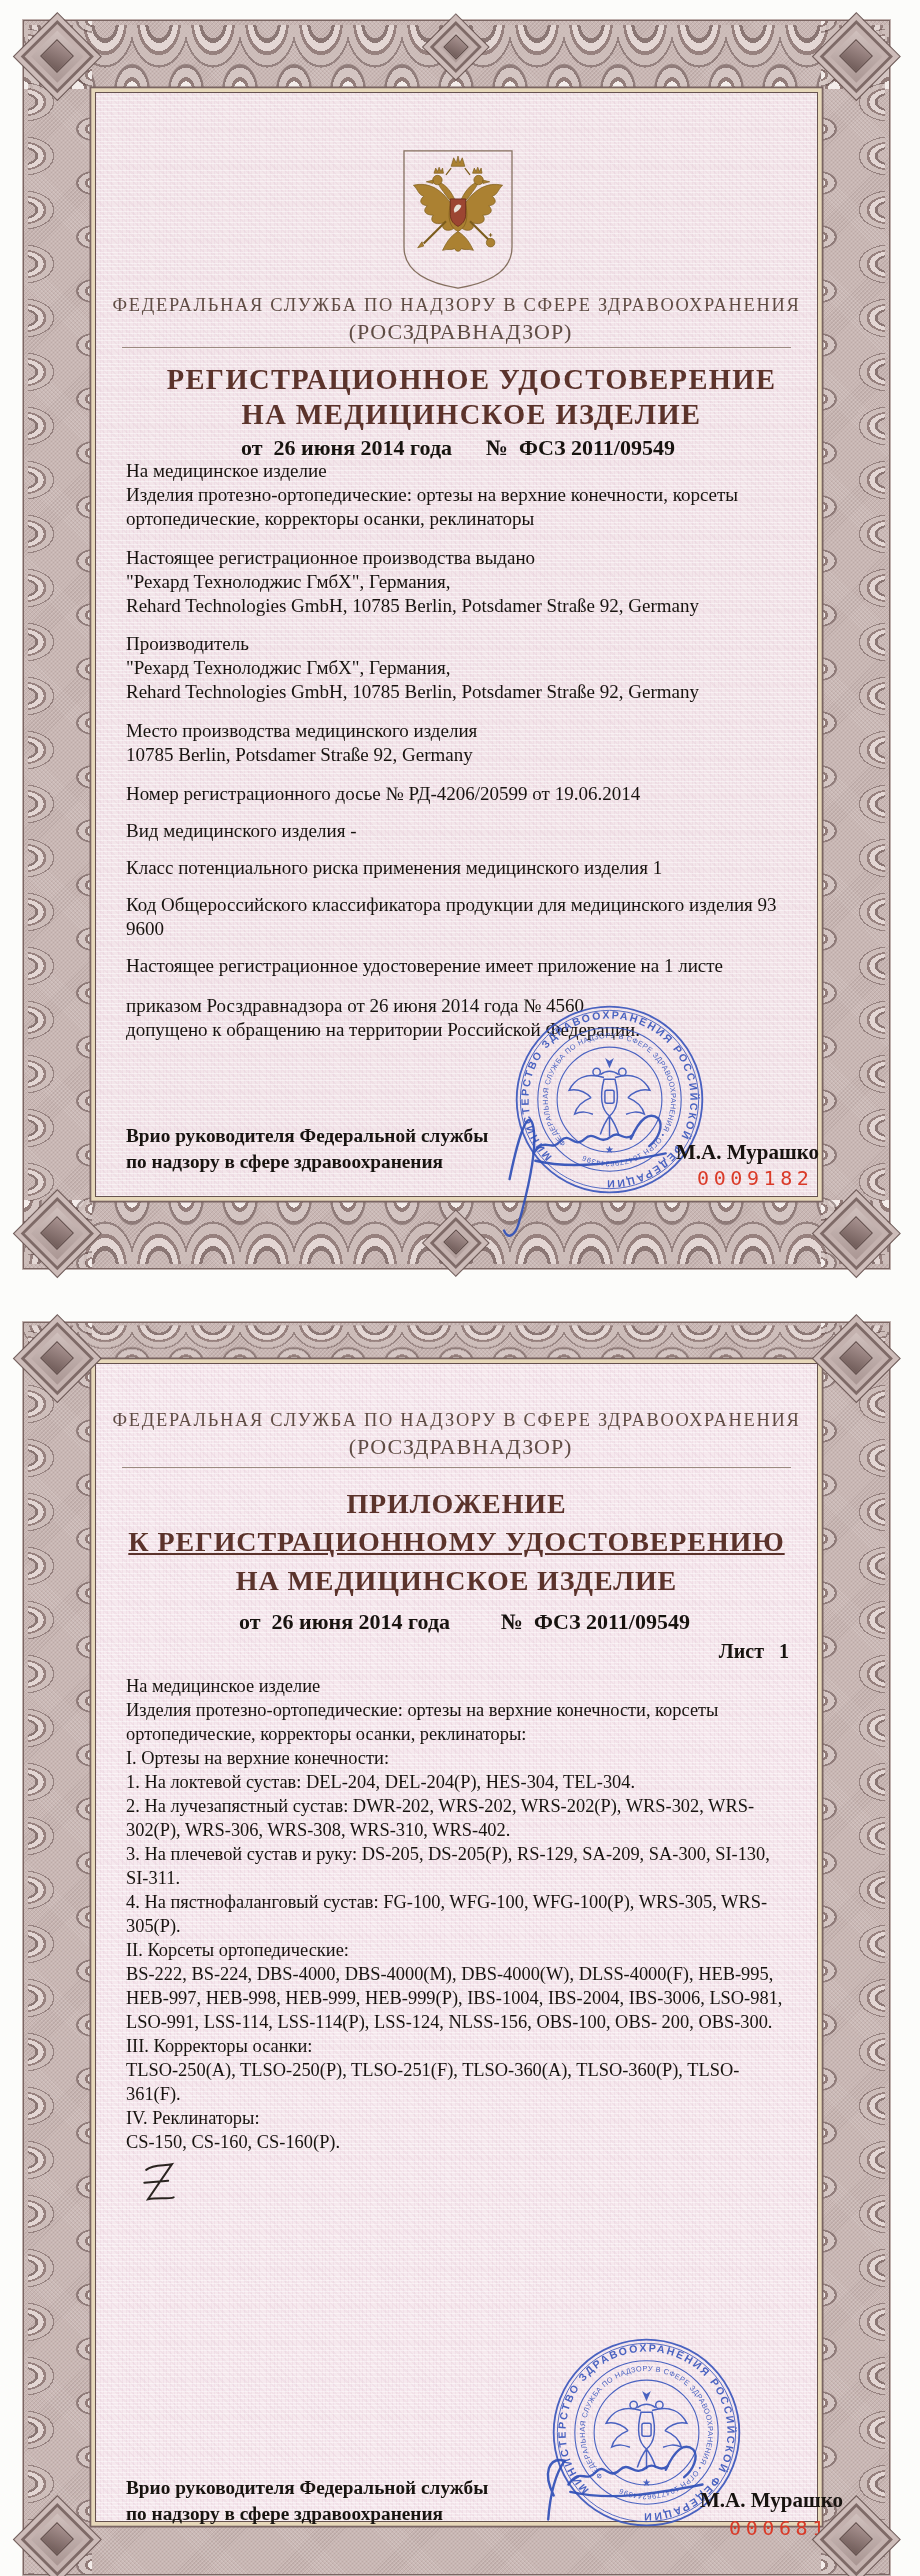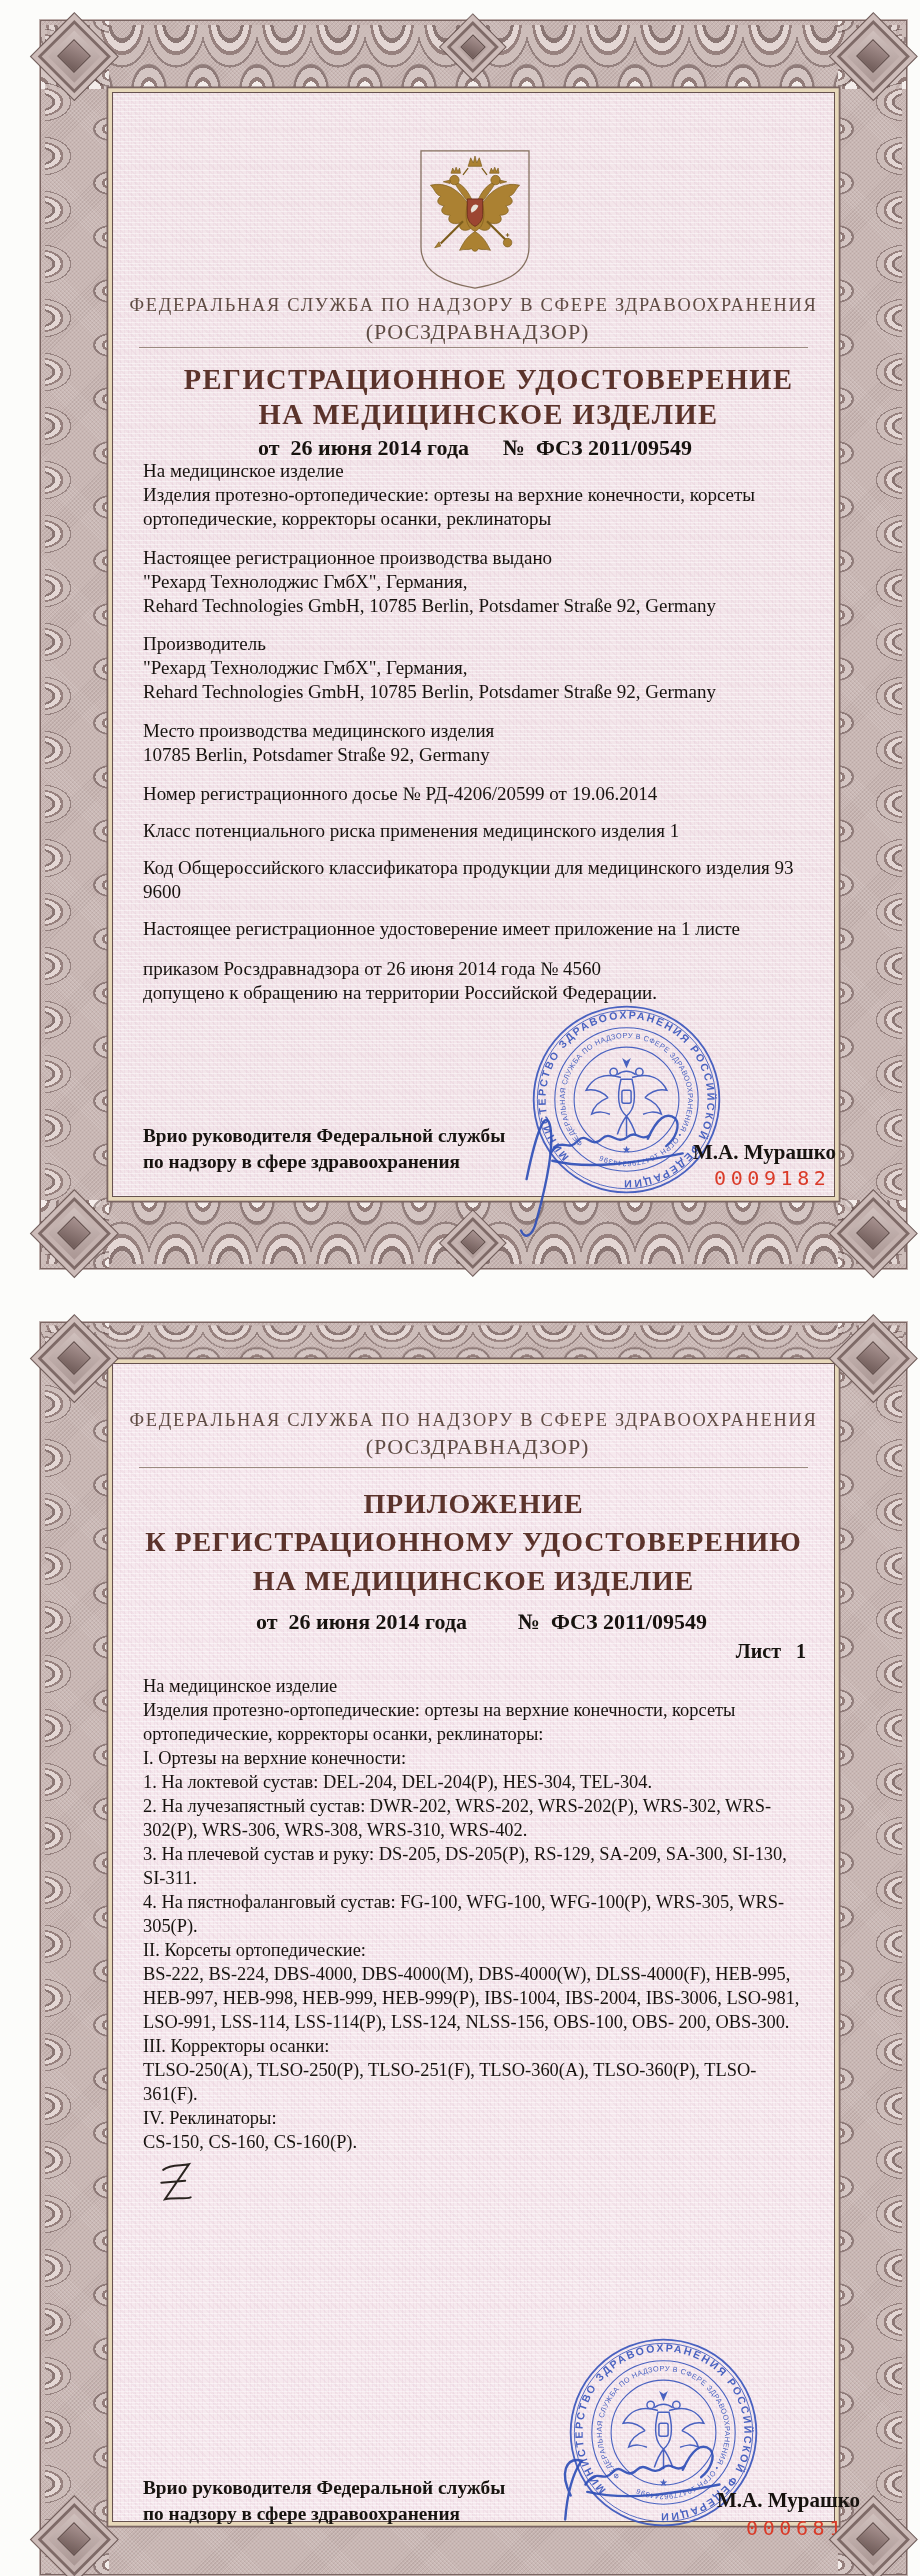--- a/index.html
+++ b/index.html
@@ -3,21 +3,21 @@
 <meta charset="utf-8">
 <style>
   html,body{margin:0;padding:0;}
   body{
     width:920px;height:2576px;position:relative;
     background:#fcfcfa;
     font-family:"Liberation Serif",serif;
   }
   
   .cert{
-    position:absolute;left:40px;width:865px;
+    position:absolute;left:23px;width:865px;
     background-color:#c9b7b4;
     background-image:
       repeating-linear-gradient(45deg, rgba(255,255,255,.14) 0 0.9px, transparent 0.9px 2.8px),
       repeating-linear-gradient(-45deg, rgba(92,70,68,.12) 0 0.9px, transparent 0.9px 2.8px);
     border:0.9px solid #7b6663;
     box-shadow:0 0 0 0.9px #b9a8a5;
   }
   #cert1{top:20px;height:1247px;}
   #cert2{top:1322px;height:1251px;}
   .edge{position:absolute;pointer-events:none;}
@@ -164,20 +164,23 @@
         <span class="b">Rehard Technologies GmbH, 10785 Berlin, Potsdamer Straße 92, Germany</span>
       </p>
       <p>
         <span>Место производства медицинского изделия</span><br>
         <span class="b">10785 Berlin, Potsdamer Straße 92, Germany</span>
       </p>
       <p class="tight">
         <span>Номер регистрационного досье </span><span class="b">№ РД-4206/20599 от 19.06.2014</span>
       </p>
       <p class="tight">
+        <span>Вид медицинского изделия -</span>
+      </p>
+      <p class="tight">
         <span>Класс потенциального риска применения медицинского изделия </span><span class="b">1</span>
       </p>
       <p class="tight">
         <span>Код Общероссийского классификатора продукции для медицинского изделия </span><span class="b">93 9600</span>
       </p>
       <p style="margin-bottom:16.6px;">
         <span>Настоящее регистрационное удостоверение имеет приложение на 1 листе</span>
       </p>
       <p class="last">
         <span>приказом Росздравнадзора от 26 июня 2014 года № 4560</span><br>
@@ -243,21 +246,21 @@
   <div class="orn orn-tr"></div>
   <div class="orn orn-bl"></div>
   <div class="orn orn-br"></div>
 
   <div class="paper">
     <div class="agency" style="top:46px;">ФЕДЕРАЛЬНАЯ СЛУЖБА ПО НАДЗОРУ В СФЕРЕ ЗДРАВООХРАНЕНИЯ</div>
     <div class="agency agency-sub" style="top:70px;">(РОСЗДРАВНАДЗОР)</div>
     <div class="divider" style="top:103px;"></div>
 
     <div class="cert-title" style="top:120px;">ПРИЛОЖЕНИЕ</div>
-    <div class="cert-title" style="top:158px;">К РЕГИСТРАЦИОННОМУ УДОСТОВЕРЕНИЮ</div>
+    <div class="cert-title" style="top:158px;text-decoration:underline;">К РЕГИСТРАЦИОННОМУ УДОСТОВЕРЕНИЮ</div>
     <div class="cert-title" style="top:197px;">НА МЕДИЦИНСКОЕ ИЗДЕЛИЕ</div>
 
     <div class="date-text" style="left:143px;top:245px;">от&nbsp; 26 июня 2014 года</div>
     <div class="num-text" style="left:405px;top:245px;">№&nbsp; ФСЗ 2011/09549</div>
     <div class="sheet" style="top:276px;">Лист&nbsp;&nbsp; 1</div>
 
     <div class="body list" style="left:30px;right:26px;top:310px;font-size:18.4px;">
       <p><span>На медицинское изделие</span></p>
       <p class="b"><span>Изделия протезно-ортопедические: ортезы на верхние конечности, корсеты ортопедические, корректоры осанки, реклинаторы:</span></p>
       <p>I. Ортезы на верхние конечности:</p>

